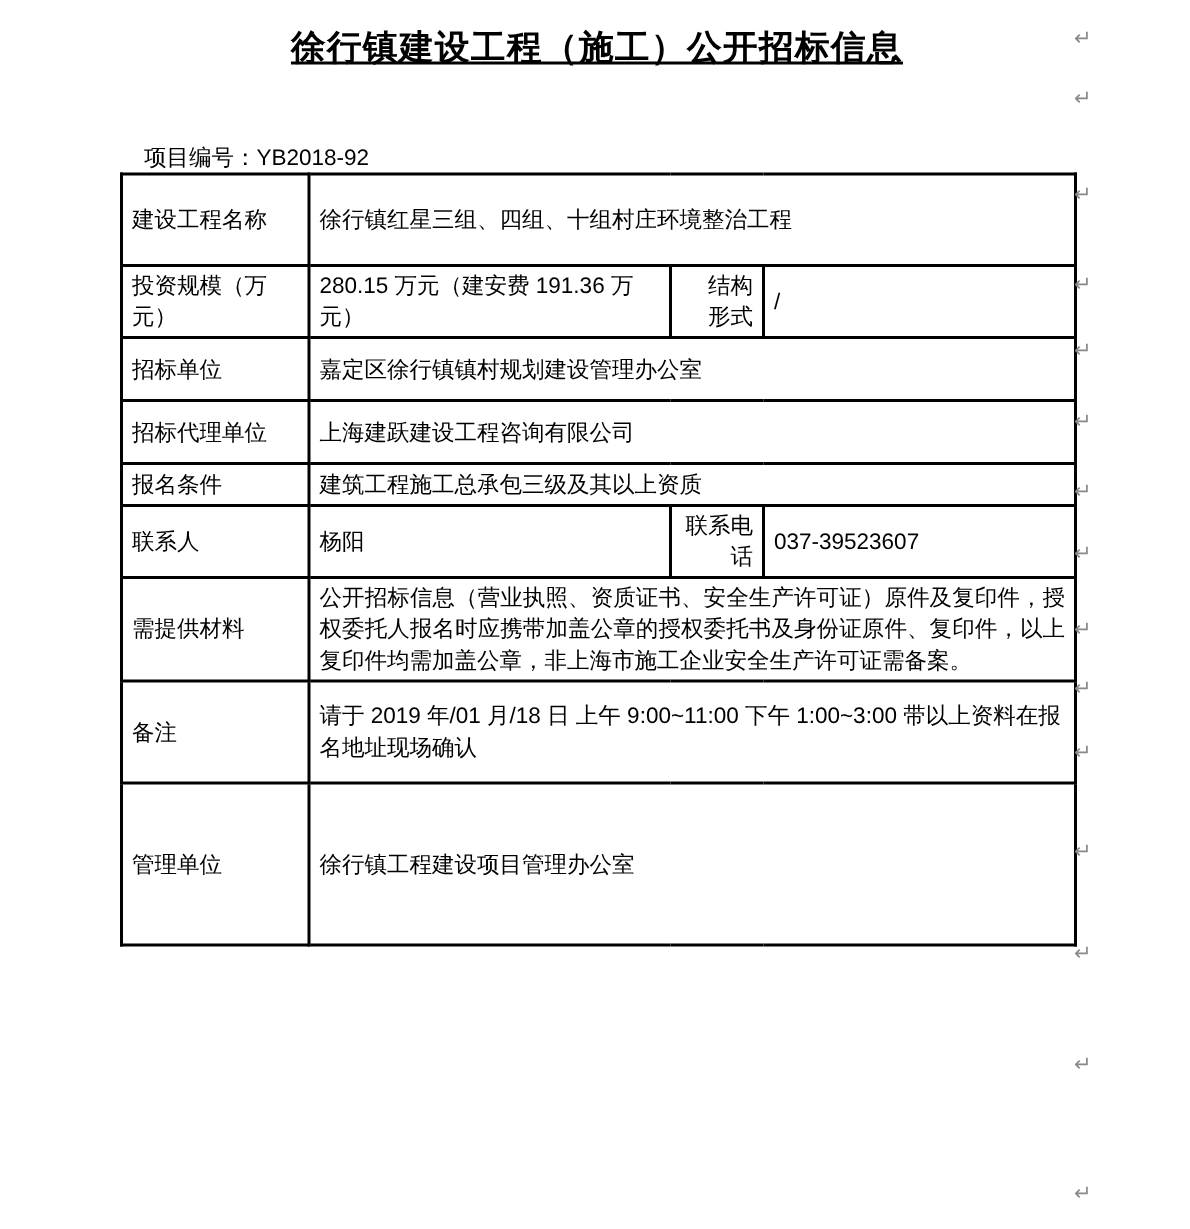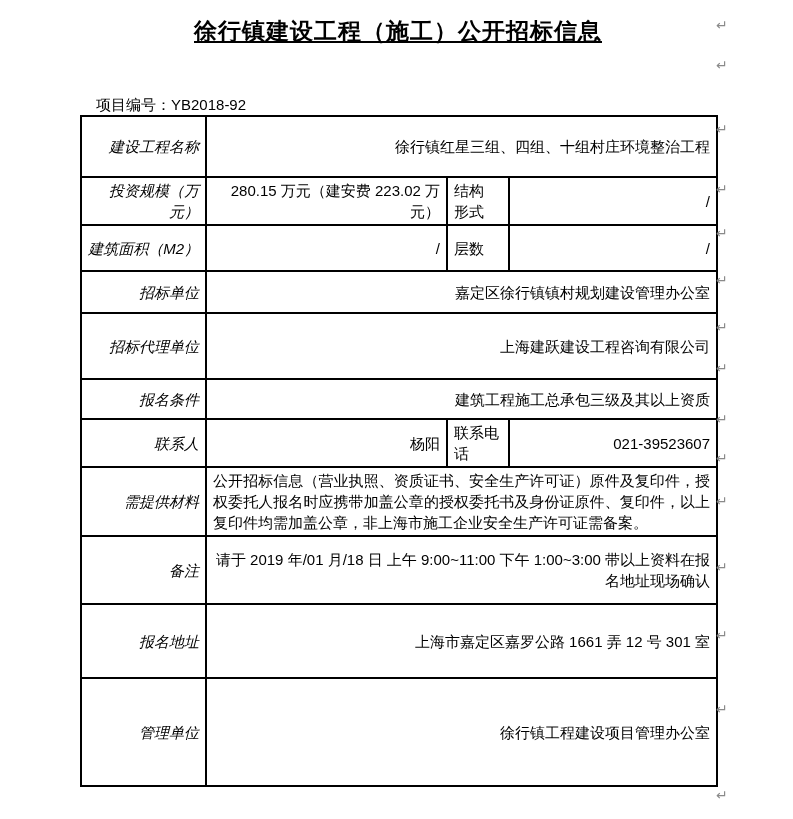--- a/index.html
+++ b/index.html
@@ -44,37 +44,37 @@
   }
   table.bid-table td {
     border: 2px solid #000000;
     font-size: 15px;
     line-height: 21px;
     padding: 2px 6px;
     vertical-align: middle;
     overflow: hidden;
     word-break: break-all;
   }
-  td.lbl { text-align: right; font-style: italic; }
-  td.val { text-align: right; }
+  td.lbl { text-align: left; }
+  td.val { text-align: left; }
   td.val-justify { text-align: justify; text-align-last: left; }
   td.small-cell {
-    text-align: left;
+    text-align: right;
     padding: 2px 2px;
     white-space: pre-line;
     margin-left: 41px;
   }
   
   tr.r1  { height: 61px; }
   tr.r2  { height: 44px; }
   tr.r3  { height: 48px; }
   tr.r4  { height: 46px; }
   tr.r5  { height: 42px; margin-top: 40px; }
-  tr.r6  { height: 66px; }
-  tr.r7  { height: 40px; }
+  tr.r6  { height: 42px; }
+  tr.r7  { height: 28px; }
   tr.r8  { height: 42px; }
   tr.r9  { height: 66px; }
   tr.r10 { height: 68px; }
   tr.r11 { height: 74px; }
   tr.r12 { height: 108px; }
   .pmark {
     position: absolute;
     left: 716px;
     color: #8a8a8a;
     font-size: 14px;
@@ -96,61 +96,51 @@
     <col style="width:62px">
     <col style="width:208px">
   </colgroup>
   <tbody>
     <tr class="r1">
       <td class="lbl">建设工程名称</td>
       <td class="val" colspan="3">徐行镇红星三组、四组、十组村庄环境整治工程</td>
     </tr>
     <tr class="r3">
       <td class="lbl">投资规模（万元）</td>
-      <td class="val">280.15 万元（建安费 223.02 万元）</td>
+      <td class="val">280.15 万元（建安费 191.36 万元）</td>
       <td class="small-cell">结构
 形式</td>
-      <td class="val">/</td>
-    </tr>
-    <tr class="r4">
-      <td class="lbl">建筑面积（M2）</td>
-      <td class="val">/</td>
-      <td class="small-cell">层数</td>
       <td class="val">/</td>
     </tr>
     <tr class="r5">
       <td class="lbl">招标单位</td>
       <td class="val" colspan="3">嘉定区徐行镇镇村规划建设管理办公室</td>
     </tr>
     <tr class="r6">
       <td class="lbl">招标代理单位</td>
       <td class="val" colspan="3">上海建跃建设工程咨询有限公司</td>
     </tr>
     <tr class="r7">
       <td class="lbl">报名条件</td>
       <td class="val" colspan="3">建筑工程施工总承包三级及其以上资质</td>
     </tr>
     <tr class="r8">
       <td class="lbl">联系人</td>
       <td class="val">杨阳</td>
       <td class="small-cell">联系电
 话</td>
-      <td class="val">021-39523607</td>
+      <td class="val">037-39523607</td>
     </tr>
     <tr class="r9">
       <td class="lbl">需提供材料</td>
       <td class="val-justify" colspan="3">公开招标信息（营业执照、资质证书、安全生产许可证）原件及复印件，授权委托人报名时应携带加盖公章的授权委托书及身份证原件、复印件，以上复印件均需加盖公章，非上海市施工企业安全生产许可证需备案。</td>
     </tr>
     <tr class="r10">
       <td class="lbl">备注</td>
       <td class="val" colspan="3">请于 2019 年/01 月/18 日 上午 9:00~11:00 下午 1:00~3:00 带以上资料在报名地址现场确认</td>
-    </tr>
-    <tr class="r11">
-      <td class="lbl">报名地址</td>
-      <td class="val" colspan="3">上海市嘉定区嘉罗公路 1661 弄 12 号 301 室</td>
     </tr>
     <tr class="r12">
       <td class="lbl">管理单位</td>
       <td class="val" colspan="3">徐行镇工程建设项目管理办公室</td>
     </tr>
   </tbody>
 </table>
 
 <span class="pmark" style="top:18px">↵</span>
 <span class="pmark" style="top:58px">↵</span>

